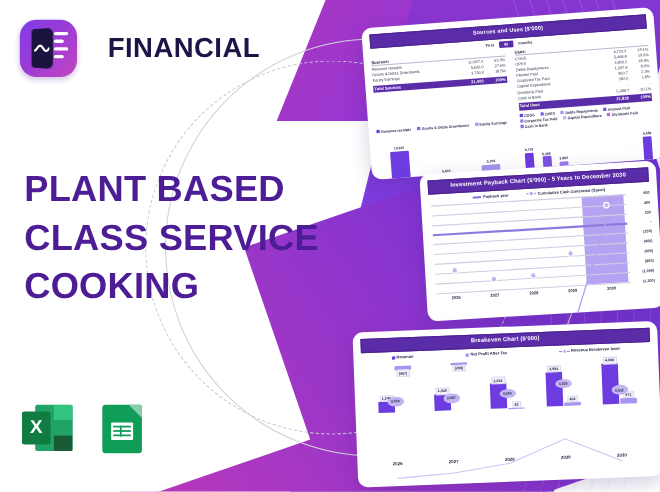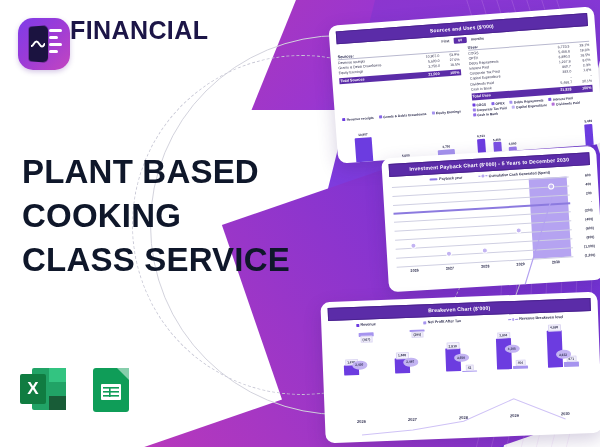--- a/index.html
+++ b/index.html
@@ -62,21 +62,21 @@
     border-radius: 50%;
     border: 1px solid #d3d3dd;
   }
   .arc-solid { left: 150px; top: 35px; width: 380px; height: 380px; }
   .arc-dashed {
     left: 132px; top: 55px; width: 340px; height: 340px;
     border: 1px dashed #c9c9d6; background: transparent;
   }
 
   
-  .brand { position: absolute; left: 18px; top: 18px; display: flex; gap: 0; }
+  .brand { position: absolute; left: 18px; top: 18px; display: flex; align-items: center; gap: 28px; }
   .logo-tile {
     width: 52px; height: 52px; border-radius: 15px;
     background: linear-gradient(135deg, #7f3ce8 0%, #9a3bd8 45%, #c346c0 100%);
     position: relative; flex: 0 0 auto;
     box-shadow: 0 2px 5px rgba(90,40,160,.25);
   }
   .logo-page {
     position: absolute; left: 10px; top: 8px;
     width: 20px; height: 36px; border-radius: 3px 5px 5px 3px;
     background: #1b1340;
@@ -102,21 +102,21 @@
   .brand-sub {
     font-size: 19px; font-weight: 400; letter-spacing: 2.6px;
     color: #1c1547; margin-top: 3px;
     font-family: "Liberation Sans", sans-serif;
   }
 
   
   .headline {
     position: absolute; left: 22px; top: 150px;
     font-size: 33px; font-weight: 700; letter-spacing: .2px;
-    line-height: 1.33; color: #0f172a;
+    line-height: 1.33; color: #4c1d95;
   }
   .headline div { white-space: nowrap; }
 
   
   .formats { position: absolute; left: 20px; top: 366px; display: flex; gap: 22px; }
   .icon-xls, .icon-gsheet { width: 46px; height: 46px; position: relative; }
   .xls-back {
     position: absolute; right: 0; top: 2px; width: 34px; height: 42px; border-radius: 2px;
     background: #21a366;
   }
@@ -280,22 +280,22 @@
           <i></i>
       </div>
     </div>
     <div class="brand-text">
       <div class="brand-top">FINANCIAL</div>
     </div>
   </div>
 
   <div class="headline">
     <div>PLANT BASED</div>
+    <div>CLASS SERVICE</div>
     <div>COOKING</div>
-    <div>CLASS SERVICE</div>
   </div>
 
   <div class="formats">
     <div class="icon-xls">
       <div class="xls-back"></div>
       <svg class="xls-grid" viewBox="0 0 34 42">
         <rect x="17" y="0" width="17" height="14" fill="#33c481"></rect>
         <rect x="17" y="14" width="17" height="14" fill="#21a366"></rect>
         <rect x="17" y="28" width="17" height="14" fill="#185c37"></rect>
       </svg>

